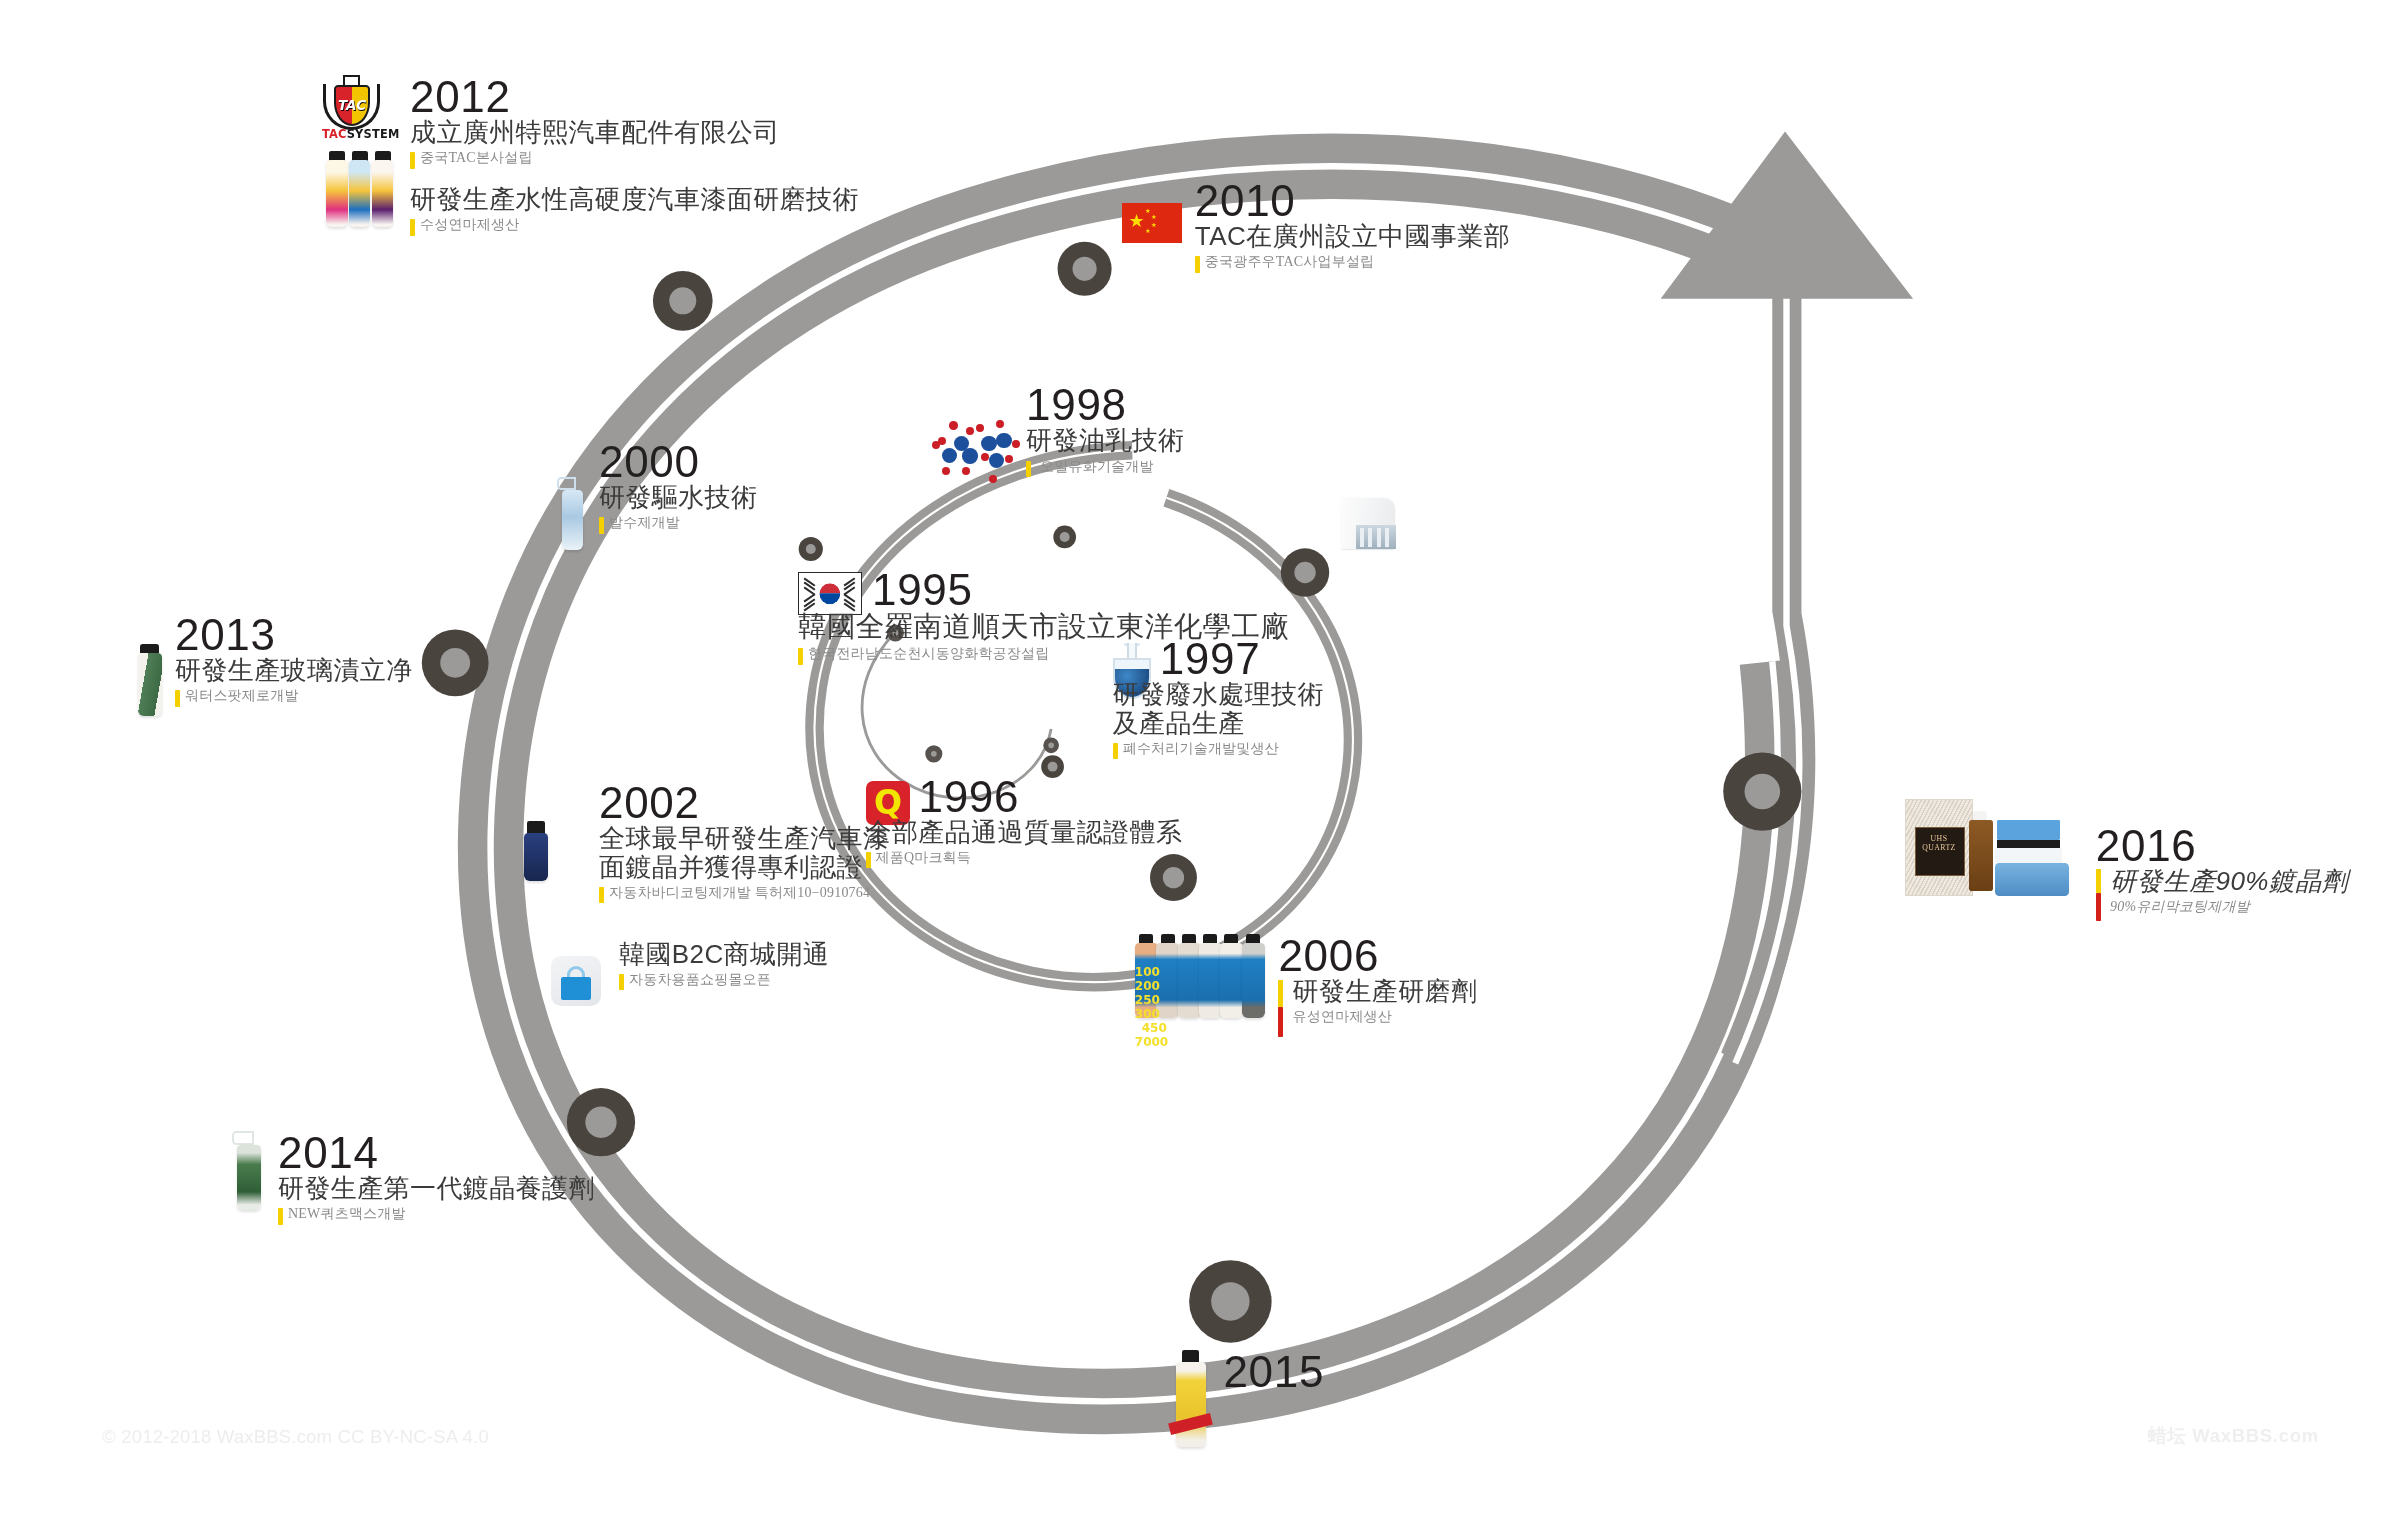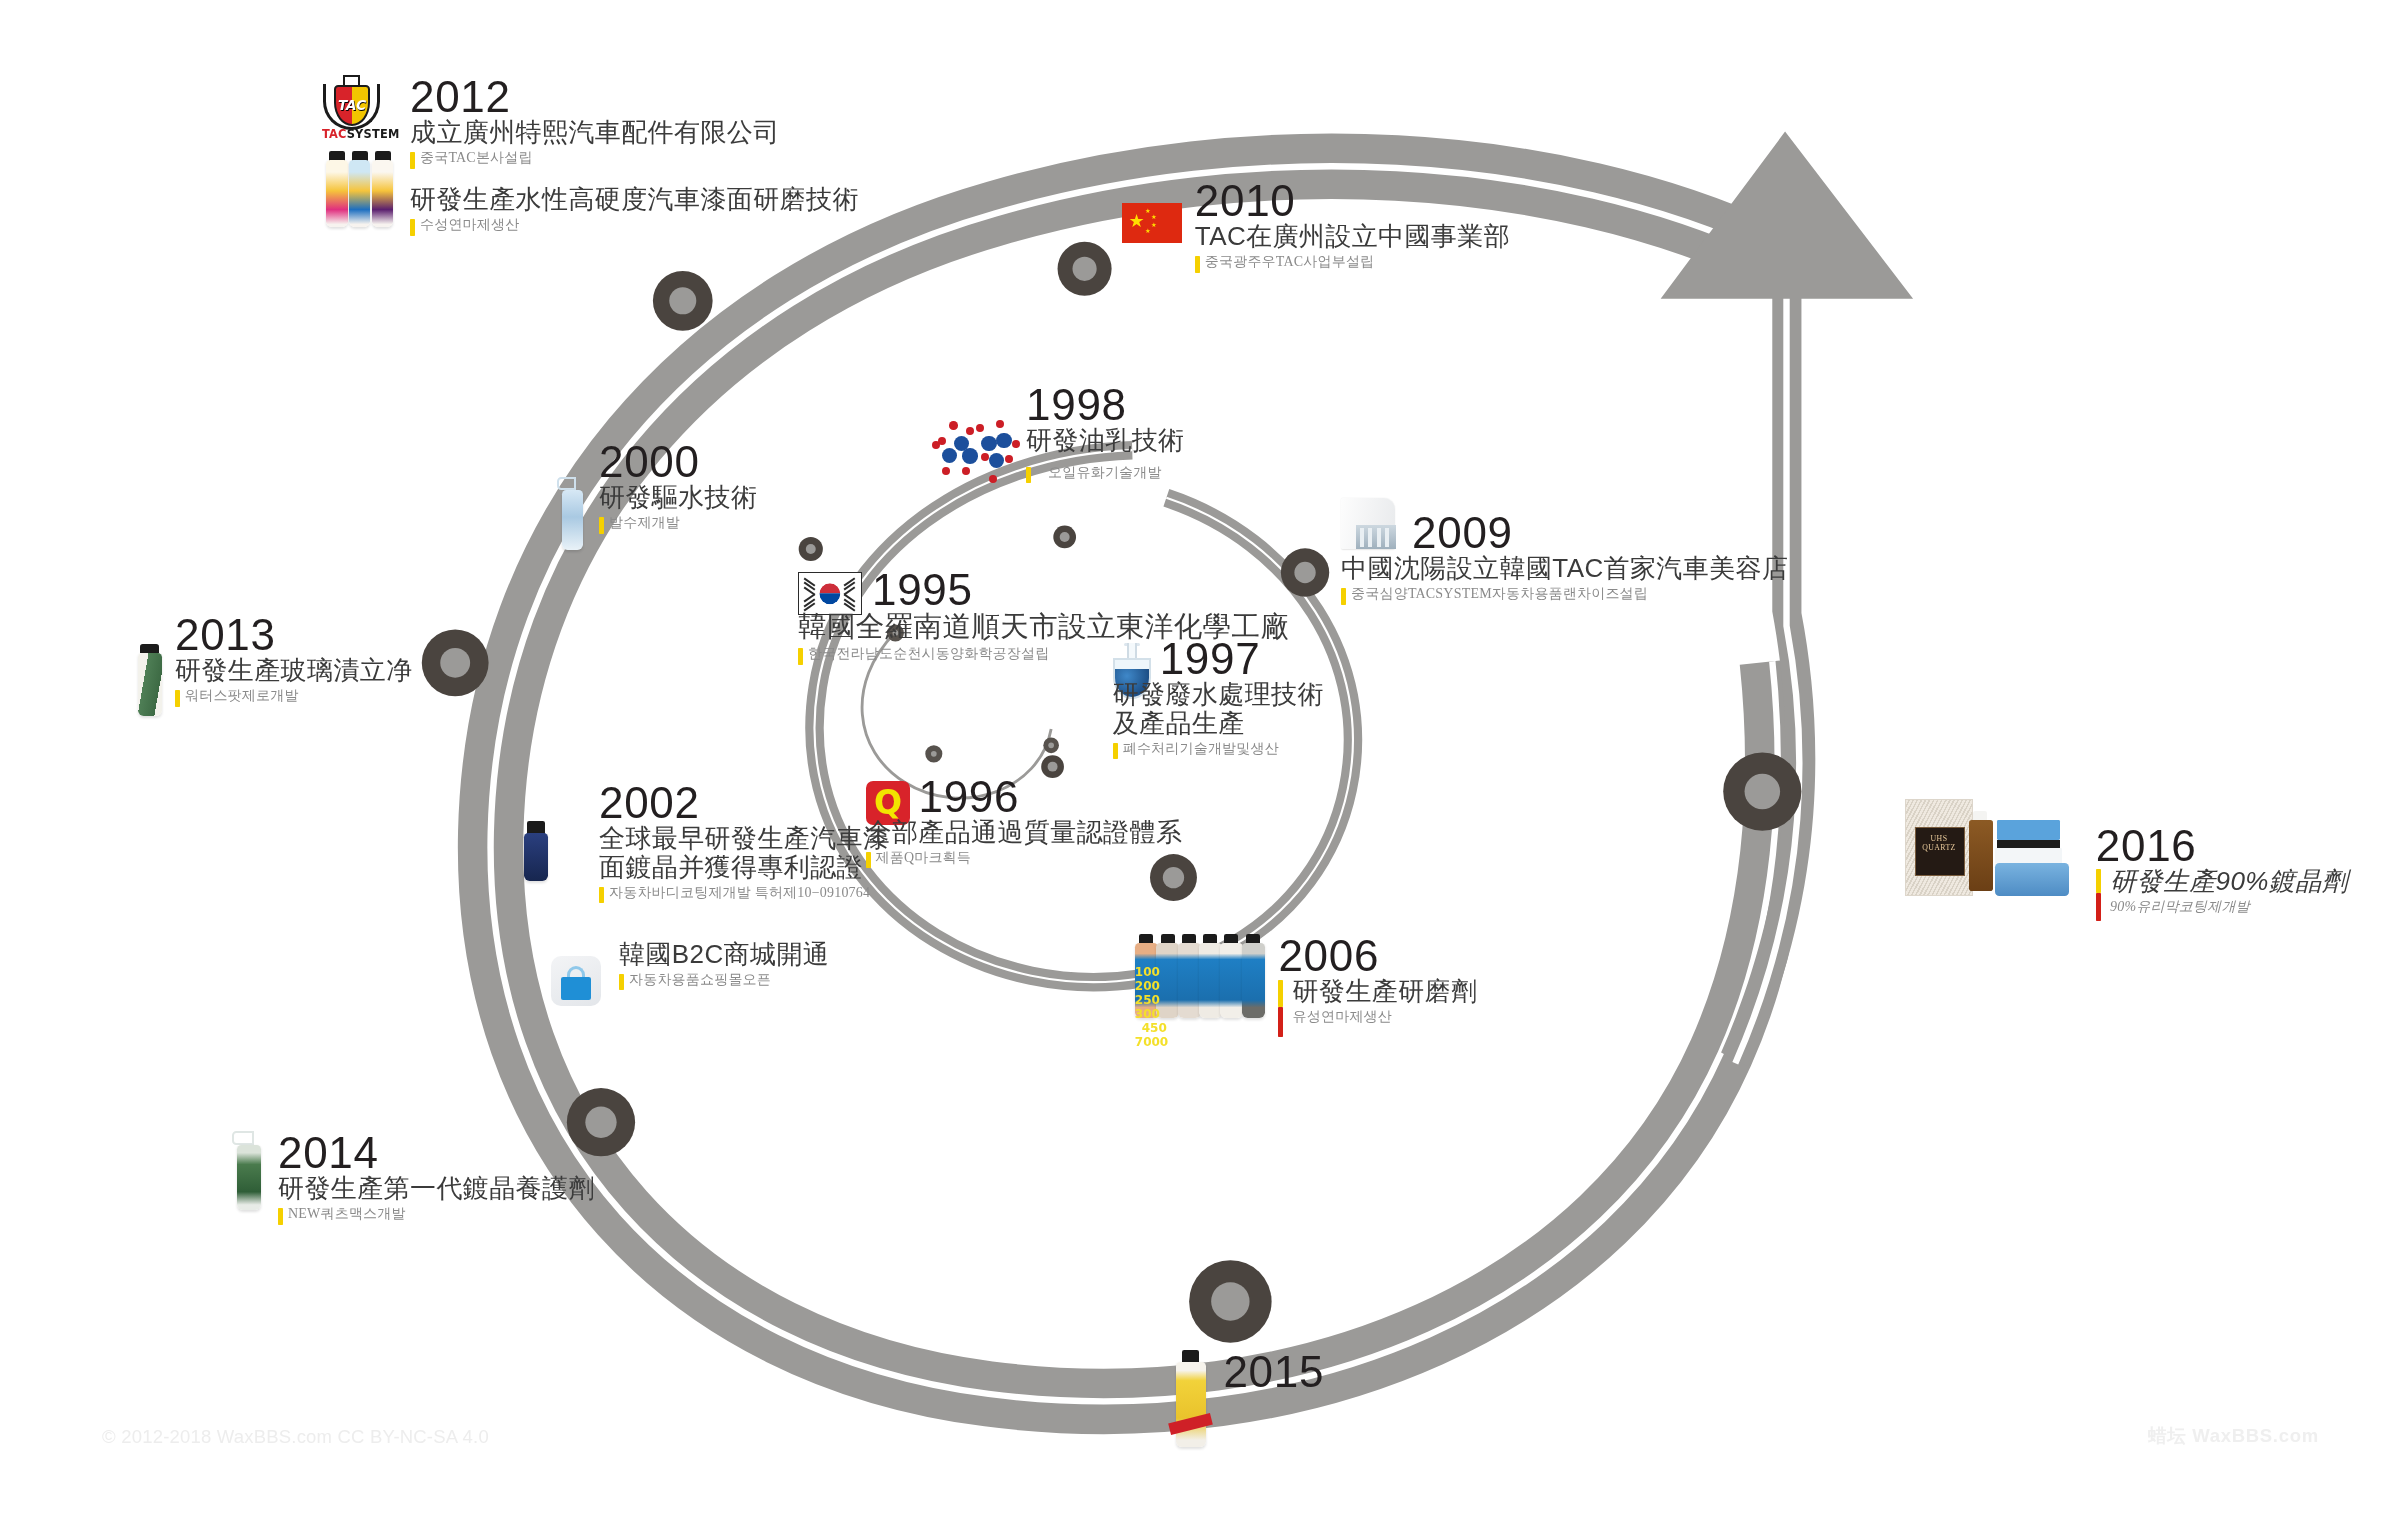--- a/index.html
+++ b/index.html
@@ -283,21 +283,21 @@
         <div class="at rd" style="left:68px;top:2.8px;width:7.8px;height:7.8px;"></div>
         <div class="at rd" style="left:84px;top:23px;width:7.8px;height:7.8px;"></div>
         <div class="at rd" style="left:53px;top:36px;width:7.8px;height:7.8px;"></div>
         <div class="at rd" style="left:77px;top:38px;width:7.8px;height:7.8px;"></div>
         <div class="at rd" style="left:61px;top:58px;width:7.8px;height:7.8px;"></div>
       </div>
     </div>
     <div class="txtwrap">
       <div class="year">1998</div>
       <div class="ln">研發油乳技術</div>
-      <div class="tickwrap" style="padding-left:22px;margin-top:9px;">
+      <div class="tickwrap" style="padding-left:14px;margin-top:3px;">
         <div class="tick y" style="left:0;top:2.8px;height:15.6px;"></div>
         <div class="sub">오일유화기술개발</div>
       </div>
     </div>
   </div>
 
   <div class="evt" id="e2000" style="left:556px;top:440px;">
     <div class="ico" style="margin-right:10px;margin-top:37px;">
       <div class="prod" style="width:33px;height:73px;">
         <div style="position:absolute;left:1.4px;top:0;width:18.5px;height:12.8px;border:2.1px solid #cfe0ec;border-radius:4.3px 0 0 4.3px;box-sizing:border-box;"></div>
@@ -316,28 +316,20 @@
 
   <div class="evt" id="e2009" style="left:1337px;top:491px;">
     <div class="ico" style="margin-right:7.1px;margin-top:4.3px;">
       <div class="bld">
         <div class="b1"></div>
         <div class="b2"></div>
         <div class="w" style="left:23px;"></div>
         <div class="w" style="left:31px;"></div>
         <div class="w" style="left:40px;"></div>
         <div class="w" style="left:48px;"></div>
-      </div>
-    </div>
-    <div class="txtwrap" style="margin-top:20px;">
-      <div class="year">2009</div>
-      <div class="ln" style="margin-left:-71px;">中國沈陽設立韓國TAC首家汽車美容店</div>
-      <div class="tickwrap" style="padding-left:10px;margin-top:2.1px;margin-left:-71px;">
-        <div class="tick y" style="left:0;top:2.8px;height:17px;"></div>
-        <div class="sub">중국심양TACSYSTEM자동차용품랜차이즈설립</div>
       </div>
     </div>
   </div>
 
   <div class="evt" id="e1995" style="left:798px;top:568px;">
     <div class="ico" style="margin-right:10px;margin-top:4.3px;">
       <div class="flag-kr">
         <div class="kr-circle">
           <div class="kr-top"></div>
             <div class="kr-bot"></div>

